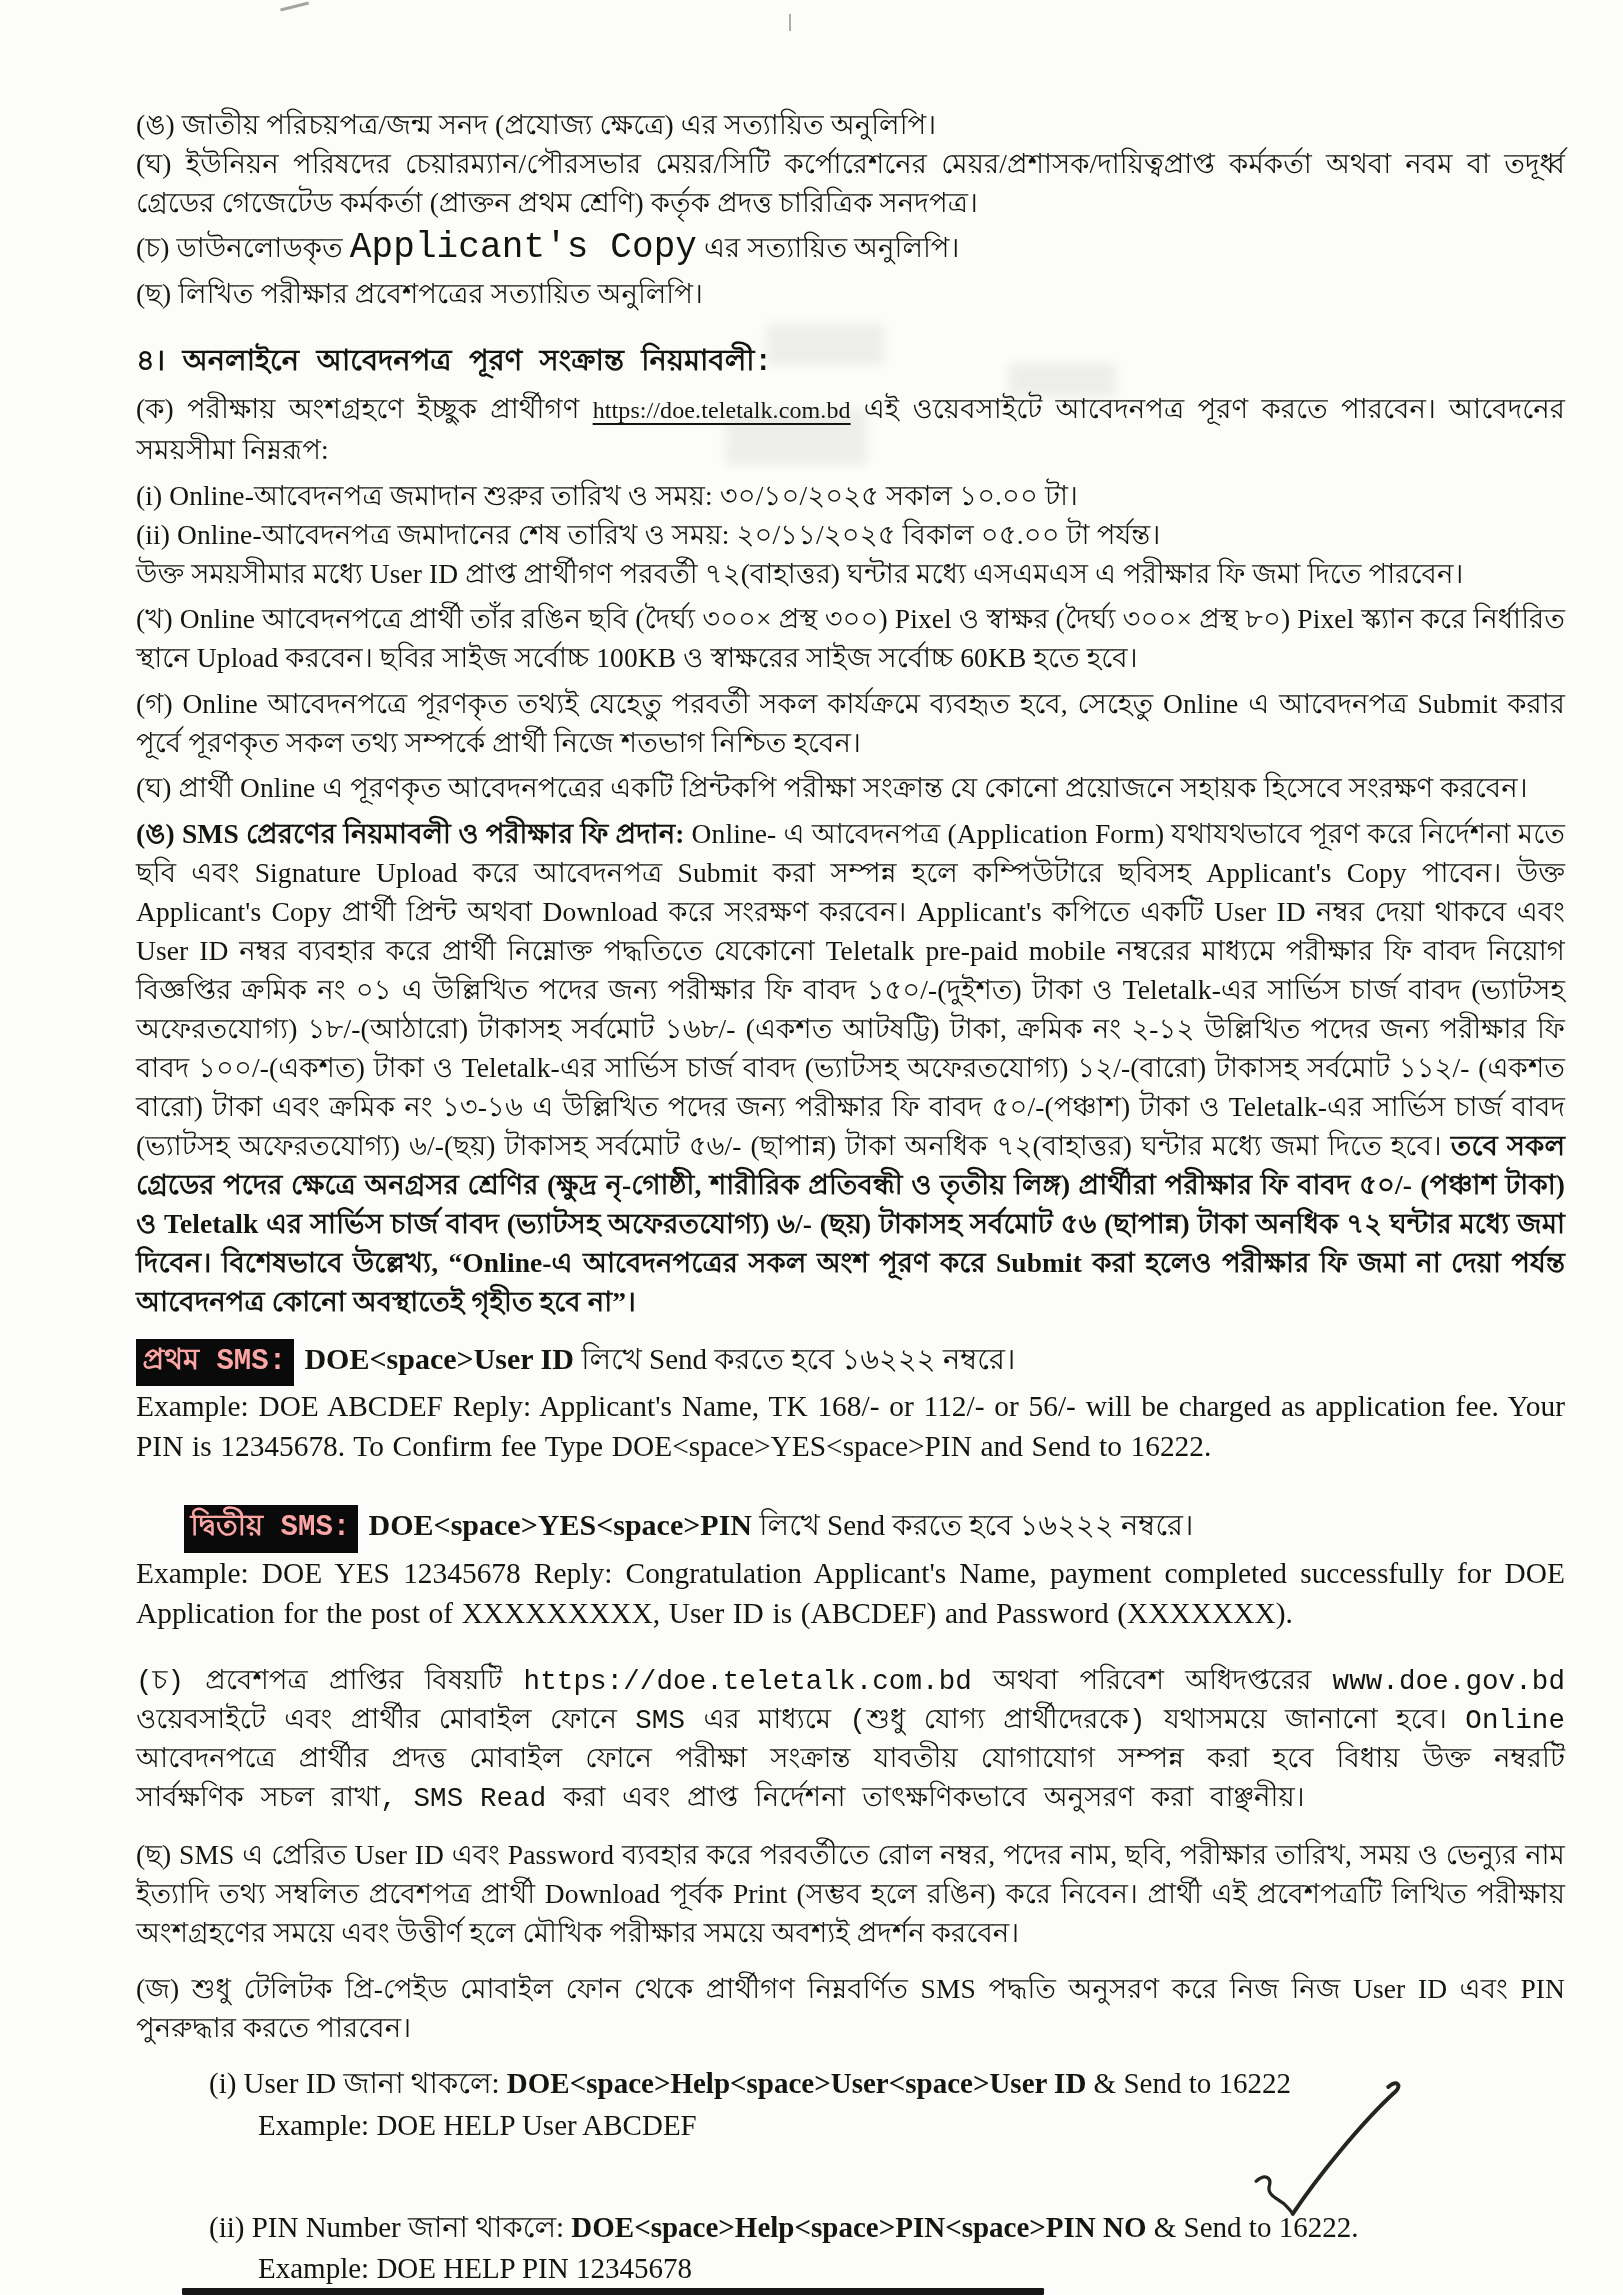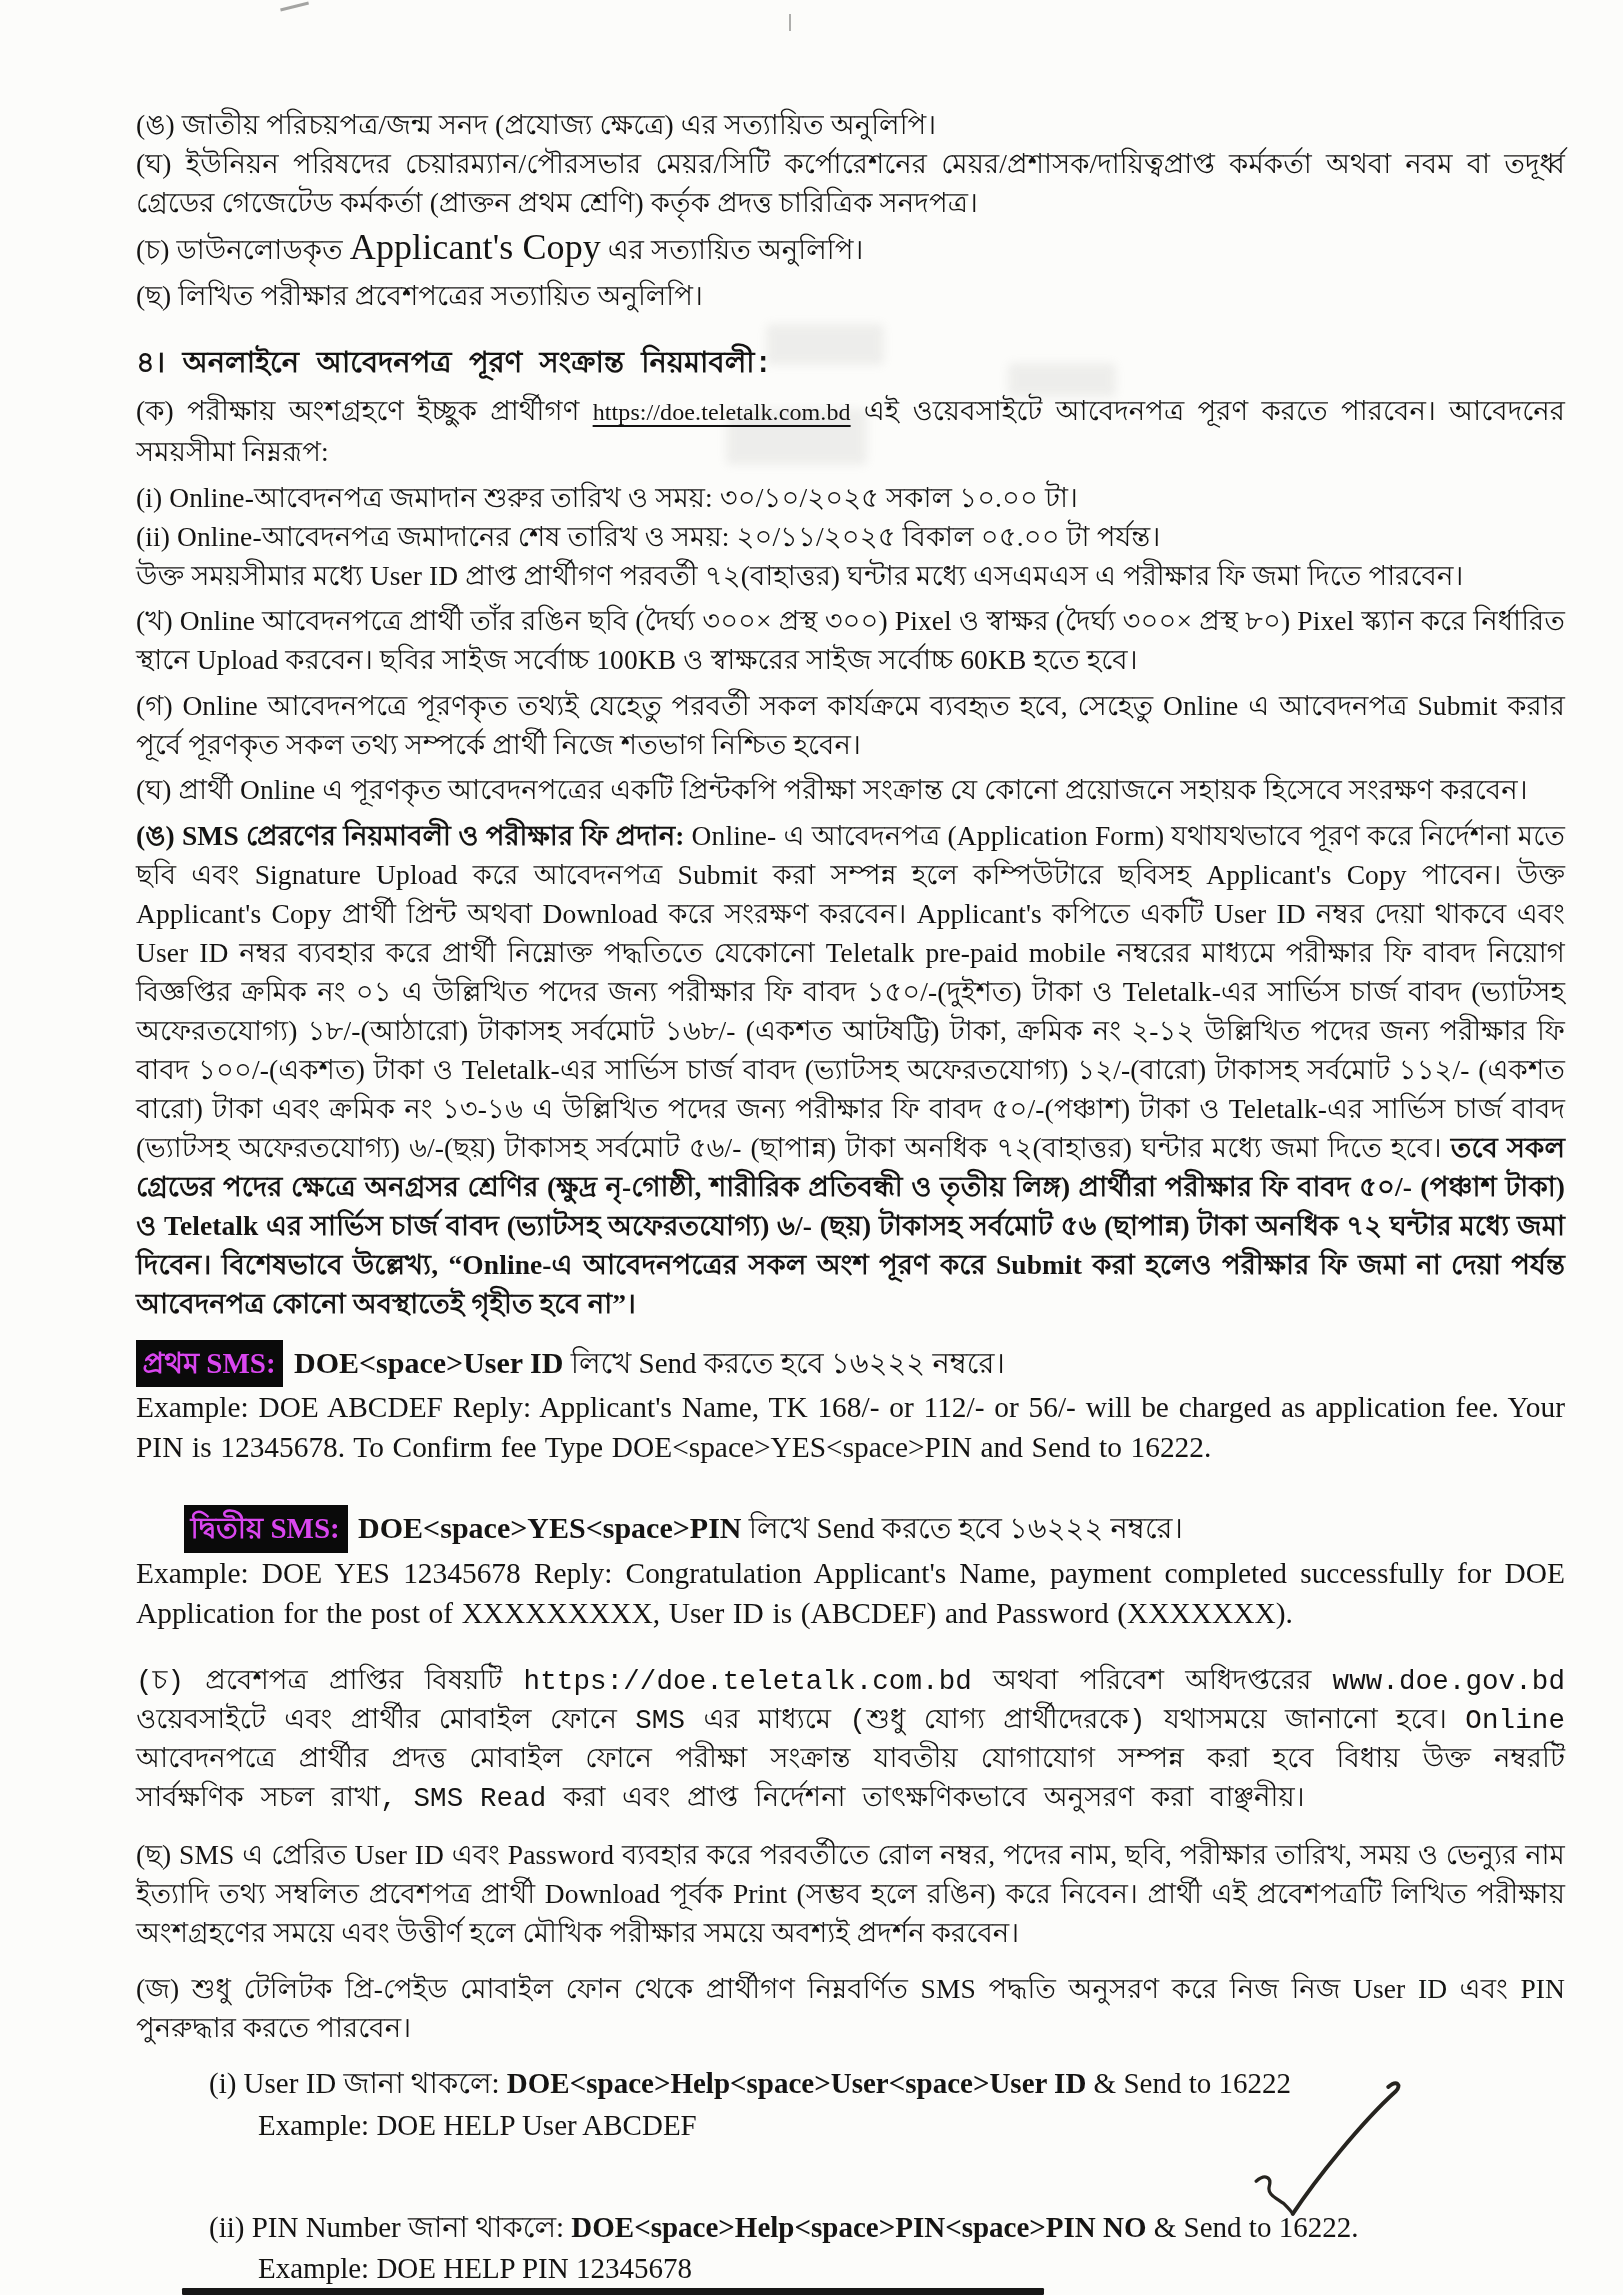--- a/index.html
+++ b/index.html
@@ -19,26 +19,26 @@
     font-size:27.5px;line-height:39px;text-align:justify;
     letter-spacing:0.1px;
   }
   .tight{line-height:39px;}
   .mt-sm{margin-top:6.5px;}
   .mt-md{margin-top:17px;}
   .mt-lg{margin-top:29px;font-family:Liberation Mono, monospace;}
   .mt-xl{margin-top:38px;padding-left:48px;}
   .bold{font-weight:bold;}
   .heading{font-size:29px;font-weight:bold;line-height:41px;}
-  .en-big{font-size:36px;line-height:39px;}
+  .en-big{font-size:36px;line-height:39px;font-family:Liberation Mono, monospace;}
   .url{font-size:24px;text-decoration:underline;text-underline-offset:4.6px;}
   .sms-line{font-size:29px;line-height:42px;}
   .sms-label{
-    display:inline-block;background:#0a0a0a;color:#d946ef;
-    font-weight:bold;padding:2px 7.9px 3.9px 6.5px;margin-right:10.5px;
+    display:inline-block;background:#0a0a0a;color:#fca5a5;
+    font-weight:bold;padding:2px 7.9px 3.9px 6.5px;margin-right:10.5px;font-family:Liberation Mono, monospace;
   }
   .sms-cmd{font-weight:bold;font-size:30px;}
   .example{font-size:29.4px;line-height:40px;text-align:justify;word-spacing:1.3px;}
   .help-item{margin-left:73px;font-size:29px;line-height:39px;}
   .help-example{margin-left:122px;font-size:29px;line-height:39px;margin-top:2.6px;}
   .help-cmd{font-weight:bold;}
   
   .ghost{
     position:absolute;background:#9a9a96;opacity:0.14;
     filter:blur(4.6px);border-radius:5.2px;

